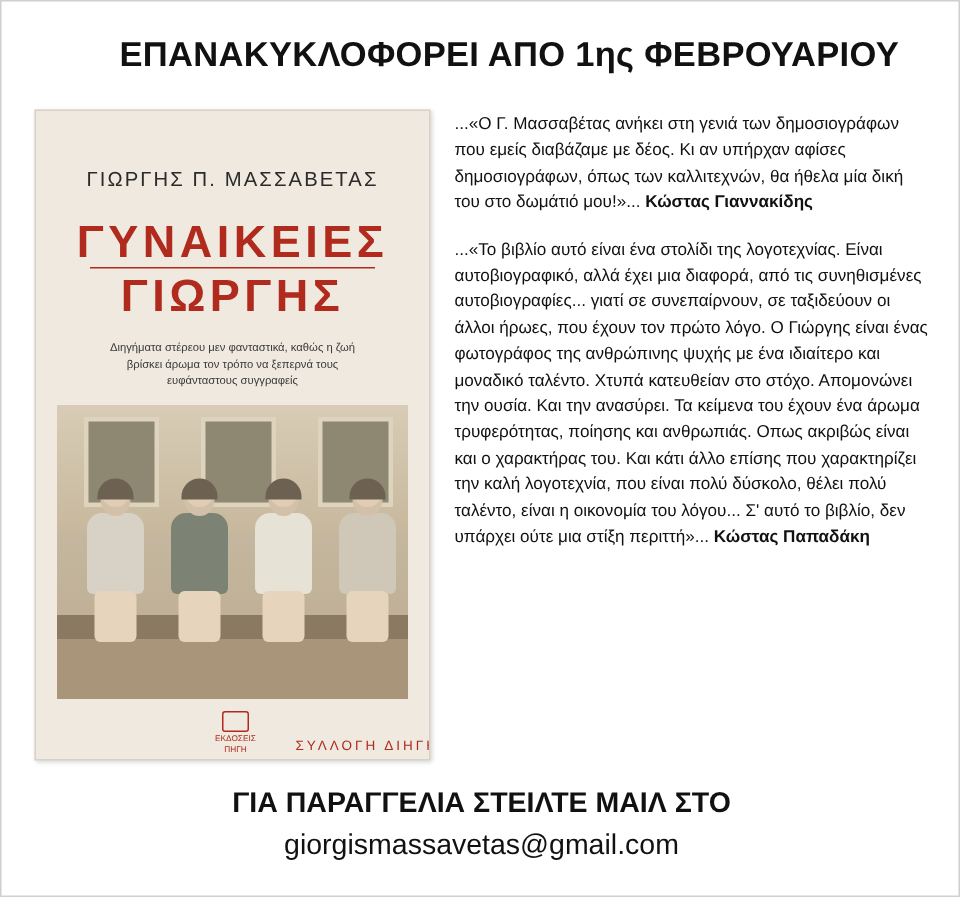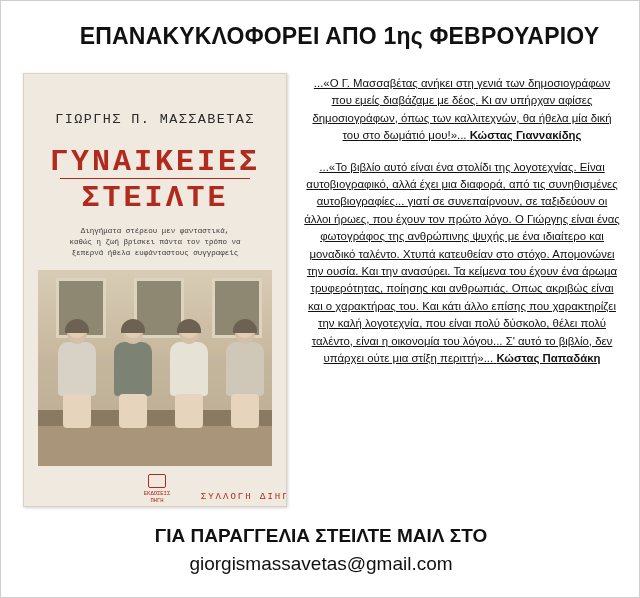--- a/index.html
+++ b/index.html
@@ -41,21 +41,20 @@
     width: 640px;
     height: 448px;
   }
   
   .cover-wrap {
     position: absolute;
     left: 22px;
     top: 10px;
     width: 262px;
     height: 392px;
-    font-family: Liberation Mono, monospace;
   }
   .cover {
     position: relative;
     width: 262px;
     height: 432px;
     background: #efe9df;
     border: 1px solid #d8d1c4;
     box-shadow: 1px 1px 3px rgba(0,0,0,0.18);
     overflow: hidden;
   }
@@ -218,22 +217,21 @@
   }
   
   .quotes {
     position: absolute;
     left: 302px;
     top: 12px;
     width: 318px;
     font-size: 11.4px;
     line-height: 17.4px;
     color: #111111;
-    text-align: center;
-    text-decoration: underline;
+    text-align: left;
   }
   .quote {
     margin: 0 0 14px 0;
   }
   .quote:last-child { margin-bottom: 0; }
   .attrib {
     font-weight: bold;
   }
   
   .footer {
@@ -265,25 +263,25 @@
 
   <div class="content">
 
     <div class="cover-wrap">
       <div class="cover">
 
         <div class="cover-author">ΓΙΩΡΓΗΣ Π. ΜΑΣΣΑΒΕΤΑΣ</div>
 
         <div class="cover-title">
           <span class="l1">ΓΥΝΑΙΚΕΙΕΣ</span>
-          <span class="l2">ΣΤΕΙΛΤΕ</span>
+          <span class="l2">ΓΙΩΡΓΗΣ</span>
         </div>
         <div class="title-rule"></div>
 
-        <div class="cover-sub">Διηγήματα στέρεου μεν φανταστικά, καθώς η ζωή βρίσκει πάντα τον τρόπο να ξεπερνά ήθελα ευφάνταστους συγγραφείς</div>
+        <div class="cover-sub">Διηγήματα στέρεου μεν φανταστικά, καθώς η ζωή βρίσκει άρωμα τον τρόπο να ξεπερνά τους ευφάνταστους συγγραφείς</div>
 
         <div class="photo">
           <div class="wall"></div>
           <div class="window w1"></div>
           <div class="window w2"></div>
           <div class="window w3"></div>
           <div class="bench"></div>
           <div class="ground"></div>
 
           <div class="lady lady1">

